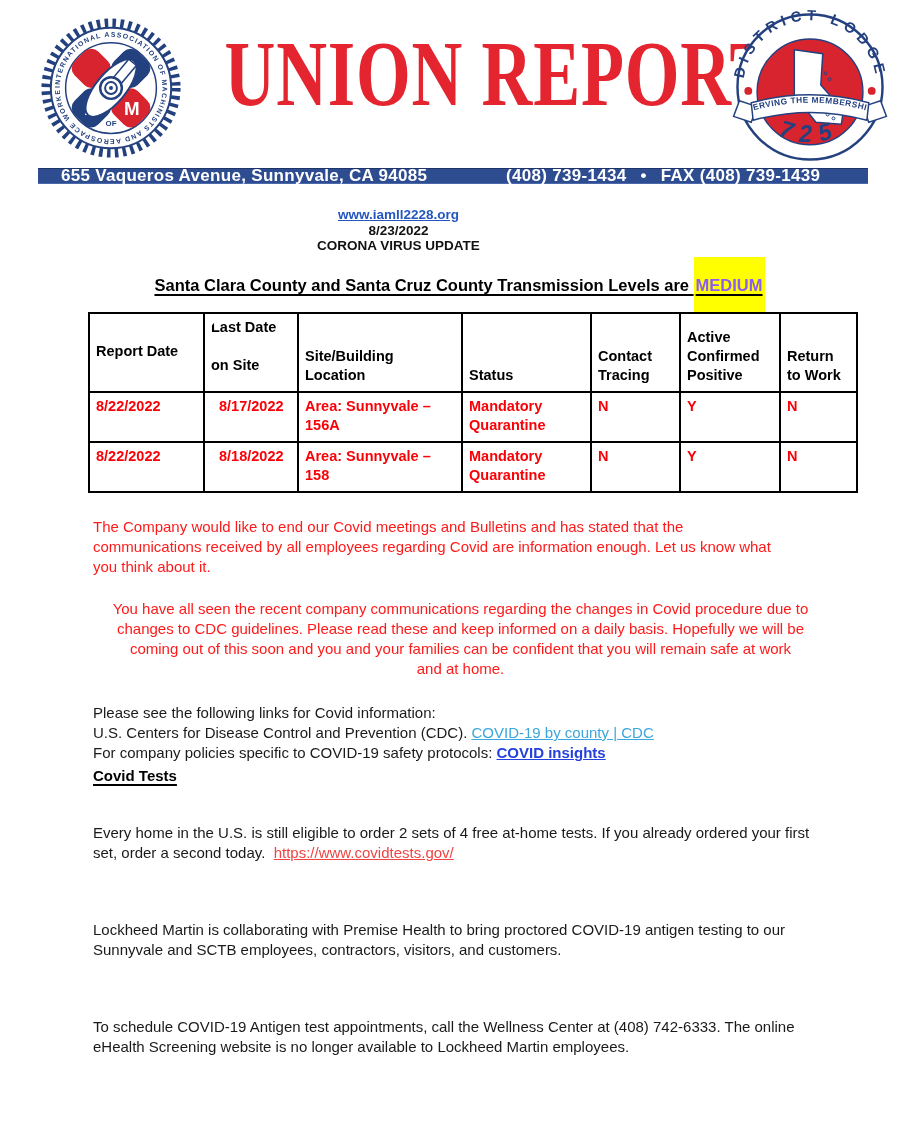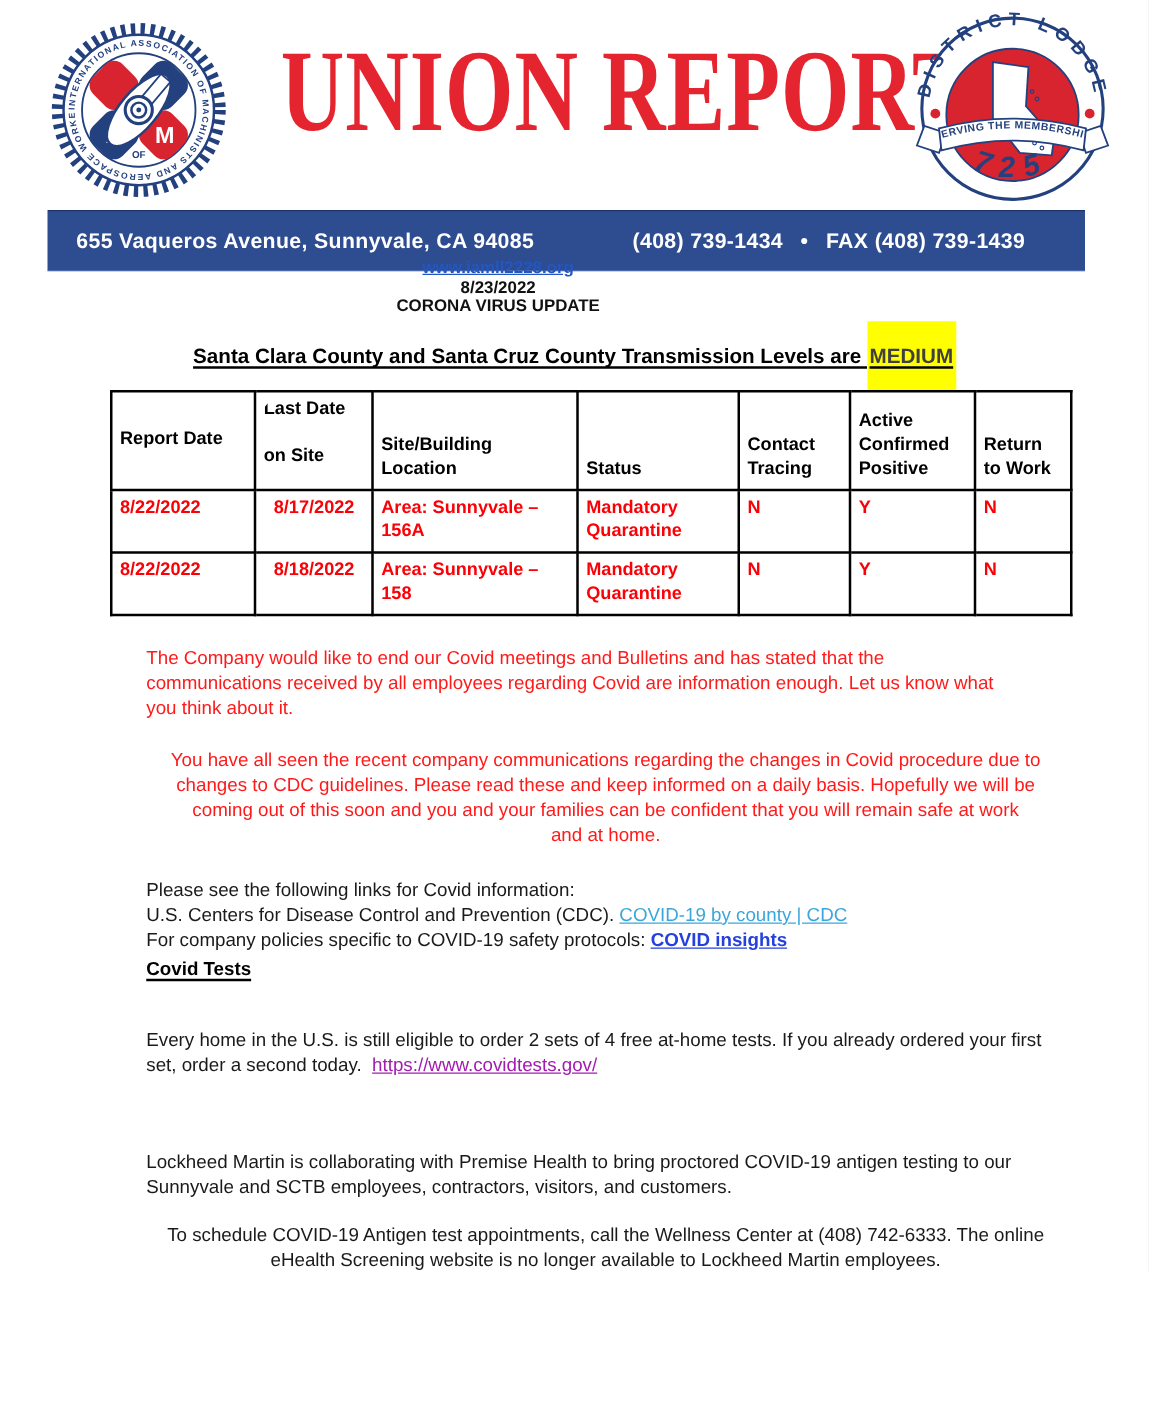--- a/index.html
+++ b/index.html
@@ -11,61 +11,61 @@
   .masthead{position:absolute;left:0;top:0;width:919px;height:205px;}
   .iam-logo{position:absolute;left:33px;top:16px;width:158px;height:148px;}
   .dl-logo{position:absolute;left:712px;top:8px;width:196px;height:158px;}
   .union-title{
     position:absolute;left:170px;top:30px;width:545px;height:84px;
     font-family:"Liberation Serif",serif;font-weight:bold;font-size:88px;line-height:84px;
     color:#e42530;text-align:center;white-space:nowrap;
     transform:scale(0.80,1.06);transform-origin:center top;letter-spacing:1px;
   }
   .addr-bar{
-    position:absolute;left:38px;top:168px;width:830px;height:49px;background:#2e4c90;
+    position:absolute;left:38px;top:168px;width:830px;height:16px;background:#2e4c90;
     color:#ffffff;font-weight:bold;font-size:17px;letter-spacing:.3px;
     display:flex;align-items:center;box-shadow:0 1px 0 #1e3468 inset, 0 -1px 0 #4a68aa inset;
   }
   .addr-bar .street{margin-left:23px;}
   .addr-bar .phones{position:absolute;left:468px;display:flex;align-items:center;gap:14px;}
   
   .meta{position:absolute;left:0;top:206px;width:797px;text-align:center;line-height:15.5px;}
   .meta .site-link{font-size:13.5px;font-weight:700;color:#2456c0;text-decoration:underline;}
   .meta .date,.meta .update{font-size:13.5px;font-weight:bold;color:#111;}
   
   .trans-heading{
     position:absolute;left:0;top:276px;width:919px;text-align:center;
     font-size:16.5px;font-weight:bold;color:#000;
     text-decoration:underline;text-underline-offset:3px;text-decoration-thickness:1.5px;
   }
-  .trans-heading mark{background:#ffff00;color:#404040;padding:19px 2px;}
+  .trans-heading mark{background:#ffff00;color:#8b5cf6;padding:19px 2px;}
   
   table.covid{
     position:absolute;left:88px;top:312px;border-collapse:collapse;table-layout:fixed;width:768px;
     font-size:14.5px;font-weight:bold;
   }
   table.covid td,table.covid th{
     border:2px solid #000;white-space:pre-line;line-height:19px;
     padding:4px 4px 6px 6px;text-align:left;overflow:hidden;
   }
   tr.hdr{height:79px;}
   tr.data{height:45px;}
   th{color:#000;font-weight:bold;}
   tr.data td{color:#fb0006;vertical-align:top;}
   .va-m{vertical-align:middle;} .va-t{vertical-align:top;padding-top:6px;border-radius:29px;} .va-b{vertical-align:bottom;padding-bottom:8px;}
   .ind{padding-left:14px !important;}
   
-  .blk{position:absolute;left:93px;width:735px;font-size:15px;line-height:20px;white-space:pre-wrap;margin-left:24px;}
+  .blk{position:absolute;left:93px;width:735px;font-size:15px;line-height:20px;white-space:pre-wrap;}
   .red{color:#ff1a1a;}
   .black{color:#1a1a1a;}
   .h-underline{font-weight:bold;color:#000;text-decoration:underline;text-underline-offset:3px;text-decoration-thickness:1.5px;white-space:nowrap;}
   a{cursor:pointer;}
   .cdc-link{color:#3aa6dc;text-decoration:underline;}
   .insights-link{color:#2440dd;font-weight:bold;text-decoration:underline;}
-  .tests-link{color:#a21caf;text-decoration:underline;}
+  .tests-link{color:#ef4444;text-decoration:underline;}
 </style>
 </head>
 <body>
 
 <div class="page">
 
   <div class="masthead">
 
     <svg class="iam-logo" viewBox="0 0 160 150">
       <circle cx="79" cy="73" r="66" fill="none" stroke="#24417f" stroke-width="9" stroke-dasharray="3.6 4.4"></circle>
@@ -221,16 +221,16 @@
   <div class="blk black" style="top:703px;"><span>Please see the following links for Covid information:</span><br><span>U.S. Centers for Disease Control and Prevention (CDC). </span><a class="cdc-link">COVID-19 by county | CDC</a><br><span>For company policies specific to COVID-19 safety protocols: </span><a class="insights-link">COVID insights</a></div>
 
   <div class="blk" style="top:766px;"><span class="h-underline">Covid Tests</span></div>
 
   <div class="blk black" style="top:823px;"><span>Every home in the U.S. is still eligible to order 2 sets of 4 free at-home tests. If you already ordered your first</span><br><span>set, order a second today.  </span><a class="tests-link">https://www.covidtests.gov/</a></div>
 
 
   <div class="blk black" style="top:920px;">Lockheed Martin is collaborating with Premise Health to bring proctored COVID-19 antigen testing to our
 Sunnyvale and SCTB employees, contractors, visitors, and customers.</div>
 
-  <div class="blk black" style="top:979px;text-align:center;">To schedule COVID-19 Antigen test appointments, call the Wellness Center at (408) 742-6333. The online
+  <div class="blk black" style="top:1017px;">To schedule COVID-19 Antigen test appointments, call the Wellness Center at (408) 742-6333. The online
 eHealth Screening website is no longer available to Lockheed Martin employees.</div>
 
 </div>
 
 </body></html>

